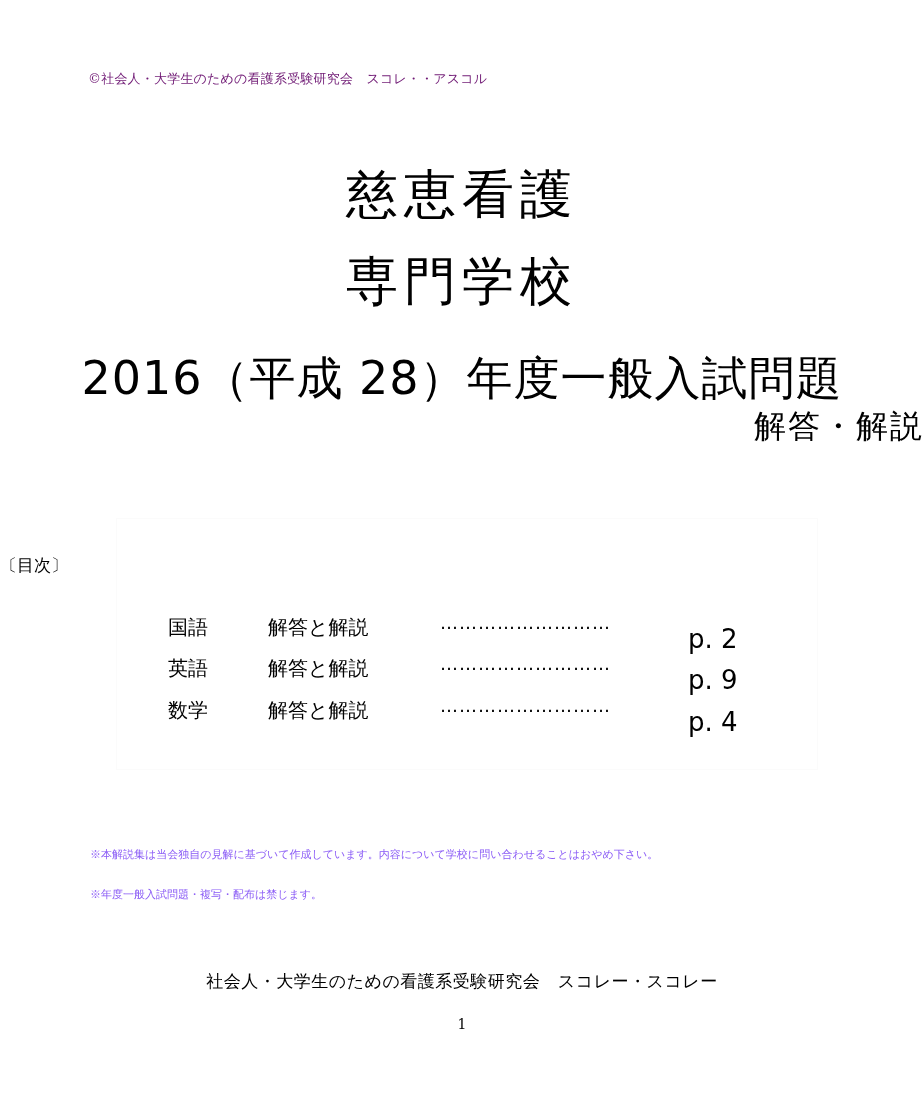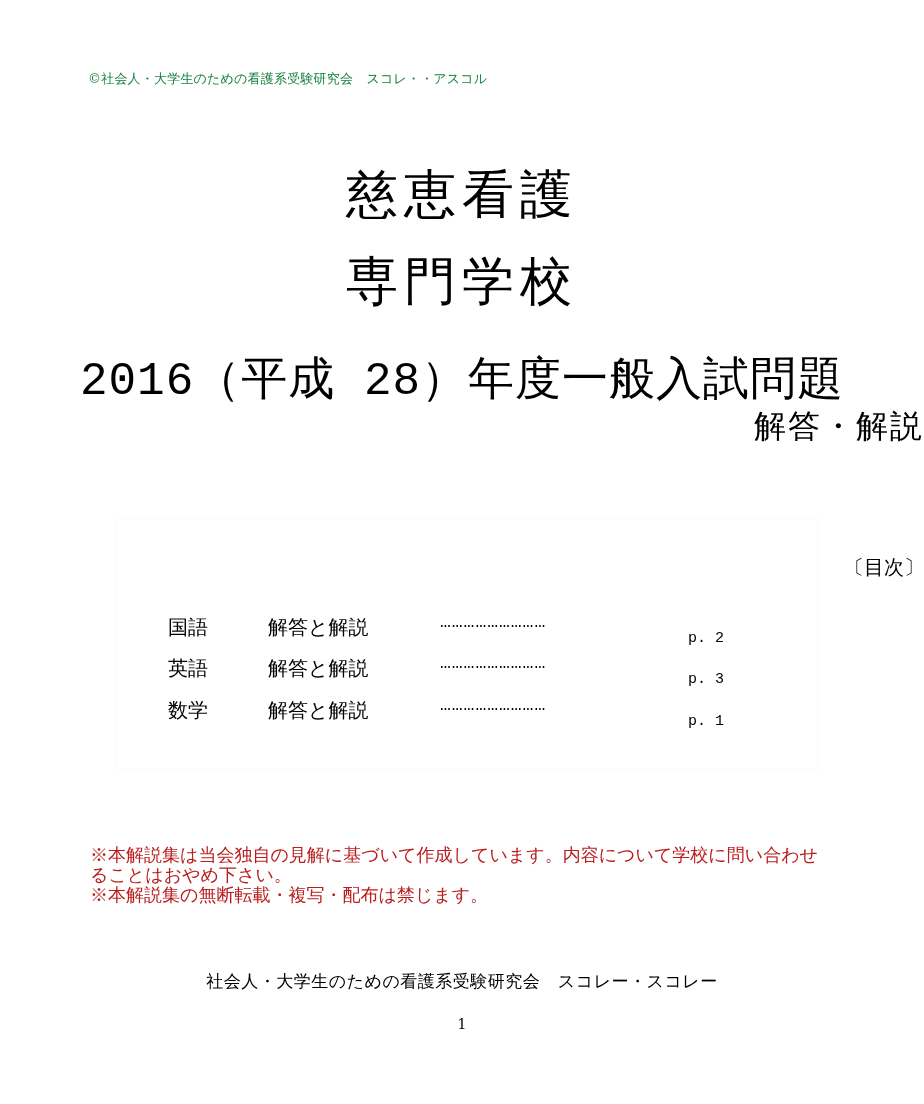--- a/index.html
+++ b/index.html
@@ -8,28 +8,28 @@
       background: #ffffff;
     }
     body {
       width: 924px;
       height: 1104px;
       position: relative;
       overflow: hidden;
       color: #000000;
       font-family: "DejaVu Sans", "Liberation Sans", sans-serif;
     }
-    .abs { position: absolute; font-family: Liberation Mono, monospace; }
+    .abs { position: absolute; }
 
     .header-copyright {
       left: 88px;
       top: 70px;
       font-family: "DejaVu Serif", "Liberation Serif", serif;
       font-size: 13px;
-      color: #15803d;
+      color: #701a75;
       white-space: nowrap;
       letter-spacing: 0.2px;
     }
 
     .title-line {
       left: 0;
       width: 924px;
       text-align: center;
       white-space: nowrap;
     }
@@ -42,41 +42,41 @@
       left: 116px;
       top: 518px;
       width: 700px;
       height: 250px;
       border: 1px solid #fbfbfb;
     }
     .toc-heading {
       left: 0;
       width: 924px;
       top: 554px;
-      text-align: right;
-      font-size: 20px;
+      text-align: left;
+      font-size: 17px;
     }
     .toc-row {
       left: 0;
       width: 900px;
       height: 30px;
       font-size: 20px;
     }
     .toc-row .subject { position: absolute; left: 168px; top: 0; white-space: nowrap; }
     .toc-row .desc    { position: absolute; left: 268px; top: 0; white-space: nowrap; }
     .toc-row .leader  { position: absolute; left: 440px; top: -2px; white-space: nowrap; letter-spacing: 1px; font-size: 18px; }
-    .toc-row .page    { position: absolute; left: 688px; top: 16px; white-space: nowrap; font-size: 15px; }
+    .toc-row .page    { position: absolute; left: 688px; top: 10px; white-space: nowrap; font-size: 26px; }
 
     .notice {
       left: 90px;
       width: 740px;
       font-family: "DejaVu Serif", "Liberation Serif", serif;
-      font-size: 18px;
+      font-size: 11px;
       line-height: 20px;
-      color: #b91c1c;
+      color: #8b5cf6;
     }
     .notice-1 { top: 845px; }
     .notice-2 { top: 885px; }
 
     .footer-org {
       left: 0;
       width: 924px;
       top: 970px;
       text-align: center;
       font-size: 17px;
@@ -108,26 +108,26 @@
 <div class="abs toc-row" style="top:614px;">
   <span class="subject">国語</span>
   <span class="desc">解答と解説</span>
   <span class="leader">………………………</span>
   <span class="page">p. 2</span>
 </div>
 <div class="abs toc-row" style="top:655px;">
   <span class="subject">英語</span>
   <span class="desc">解答と解説</span>
   <span class="leader">………………………</span>
-  <span class="page">p. 3</span>
+  <span class="page">p. 9</span>
 </div>
 <div class="abs toc-row" style="top:697px;padding-left:20px;">
   <span class="subject">数学</span>
   <span class="desc">解答と解説</span>
   <span class="leader">………………………</span>
-  <span class="page">p. 1</span>
+  <span class="page">p. 4</span>
 </div>
 
 <div class="abs notice notice-1">※本解説集は当会独自の見解に基づいて作成しています。内容について学校に問い合わせることはおやめ下さい。</div>
-<div class="abs notice notice-2">※本解説集の無断転載・複写・配布は禁じます。</div>
+<div class="abs notice notice-2">※年度一般入試問題・複写・配布は禁じます。</div>
 
 <div class="abs footer-org">社会人・大学生のための看護系受験研究会　スコレー・スコレー</div>
 <div class="abs page-number">1</div>
 
 </body></html>

